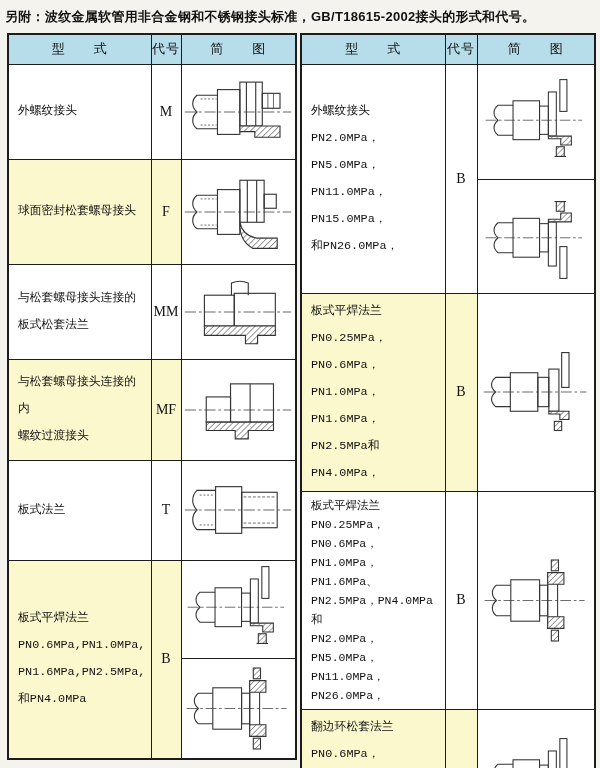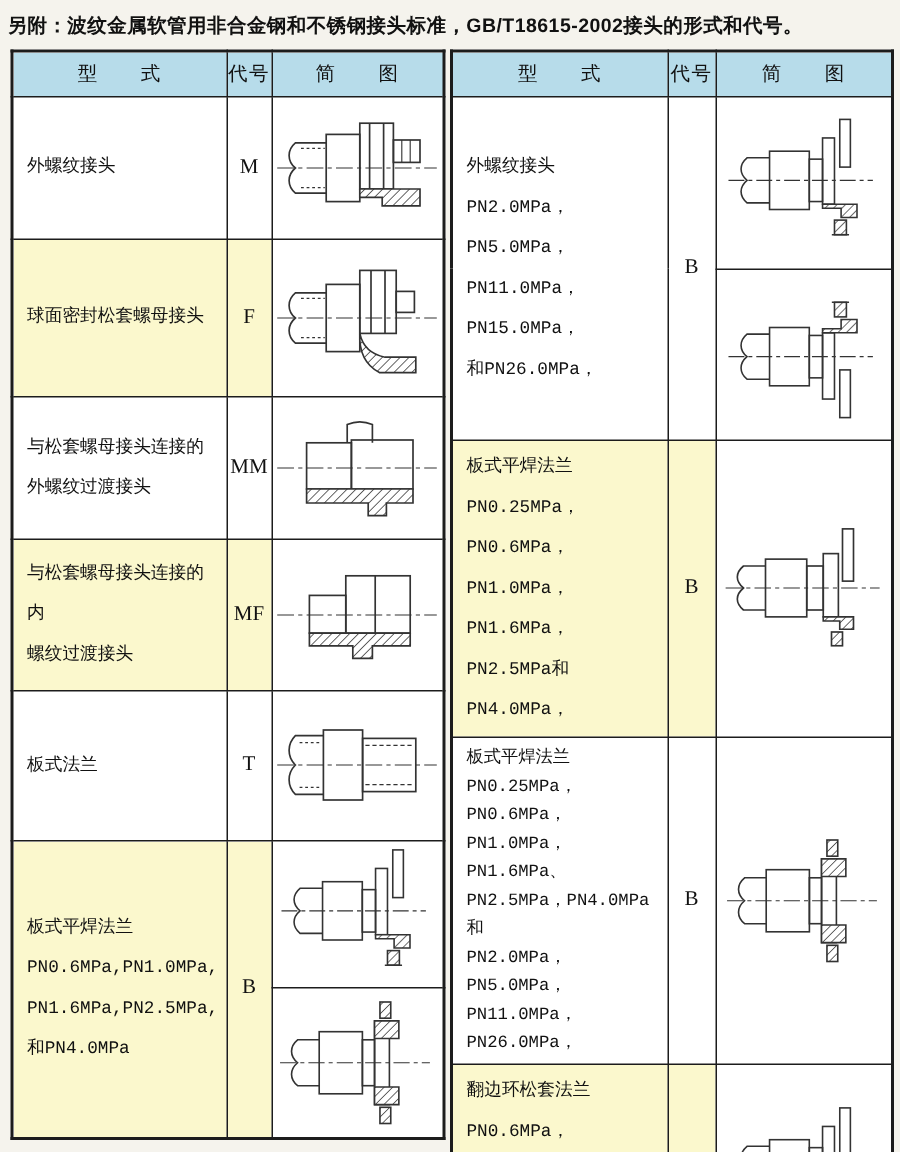--- a/index.html
+++ b/index.html
@@ -113,21 +113,21 @@
                 <line x1="70" y1="13" x2="70" y2="58"></line>
                 <line x1="80" y1="13" x2="80" y2="58"></line>
                 <rect x="88" y="28" width="13" height="15"></rect>
                 <path d="M62 58 q3 14 18 17 h22 v11 h-26 q-15 -8 -14 -28 z" fill="url(#hatch)"></path>
               </g>
             </svg></td>
     </tr>
     <tr style="height:95px">
       <td class="type">
             <div class="type-text">与松套螺母接头连接的
-外螺纹过渡接头</div>
+板式松套法兰</div>
           </td>
       <td class="code">MM</td>
       <td class="diag"><svg width="112" height="88" viewBox="0 0 120 94">
               <g fill="none" stroke="#333" stroke-width="1.2">
                 <line x1="3" y1="47" x2="117" y2="47" stroke-width="0.8" stroke-dasharray="12 3 3 3"></line>
                 <rect x="24" y="29" width="32" height="33"></rect>
                 <path d="M53 29 v-13 q9 -4 18 0 v13"></path>
                 <rect x="56" y="27" width="44" height="35"></rect>
                 <path d="M24 62 h76 v10 h-19 v9 h-13 v-9 h-44 z" fill="url(#hatch)"></path>
               </g>

